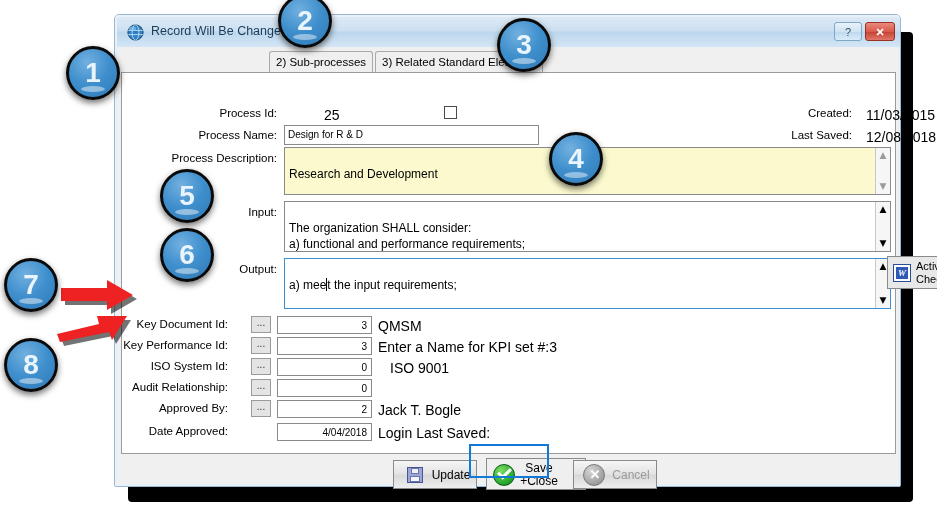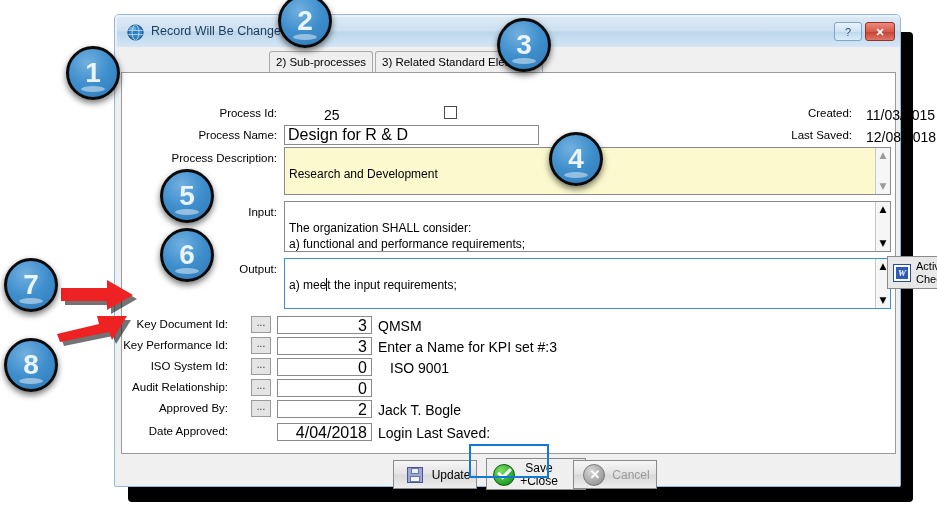--- a/index.html
+++ b/index.html
@@ -156,21 +156,21 @@
     font-size: 14px;
     color: #000;
     white-space: nowrap;
   }
 
   .txtbox {
     position: absolute;
     background: #fff;
     border: 1px solid #8a8a8a;
     box-sizing: border-box;
-    font-size: 16px;
+    font-size: 10px;
     font-family: "Liberation Sans", sans-serif;
     padding: 1px 3px;
     line-height: 15px;
     color: #000;
     overflow: hidden;
     white-space: pre;
   }
   .numbox {
     text-align: right;
     padding-right: 4px;

